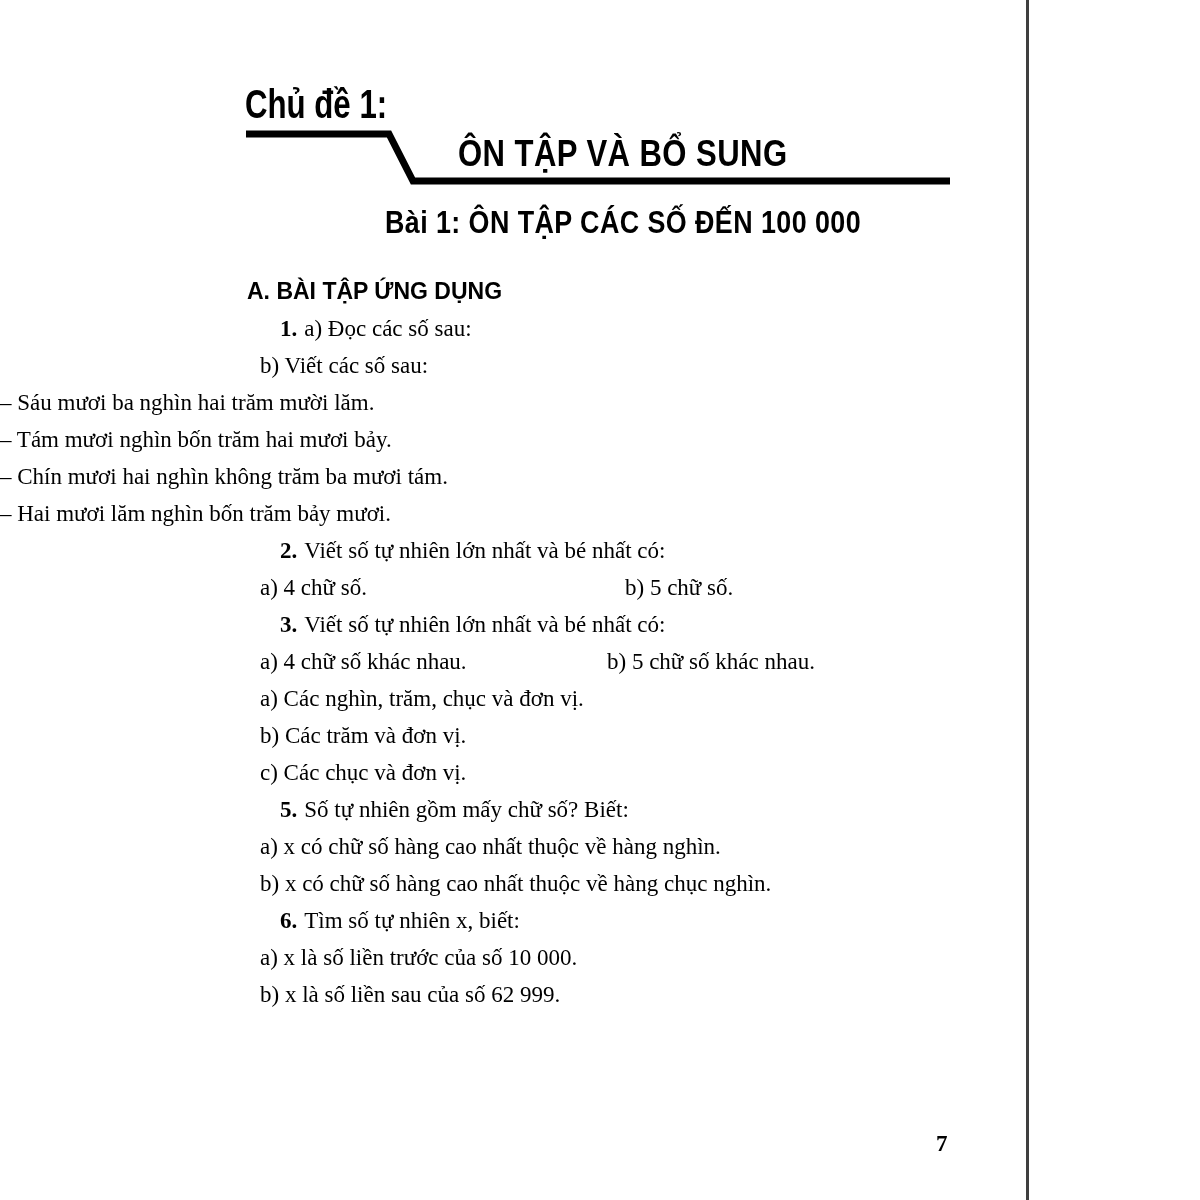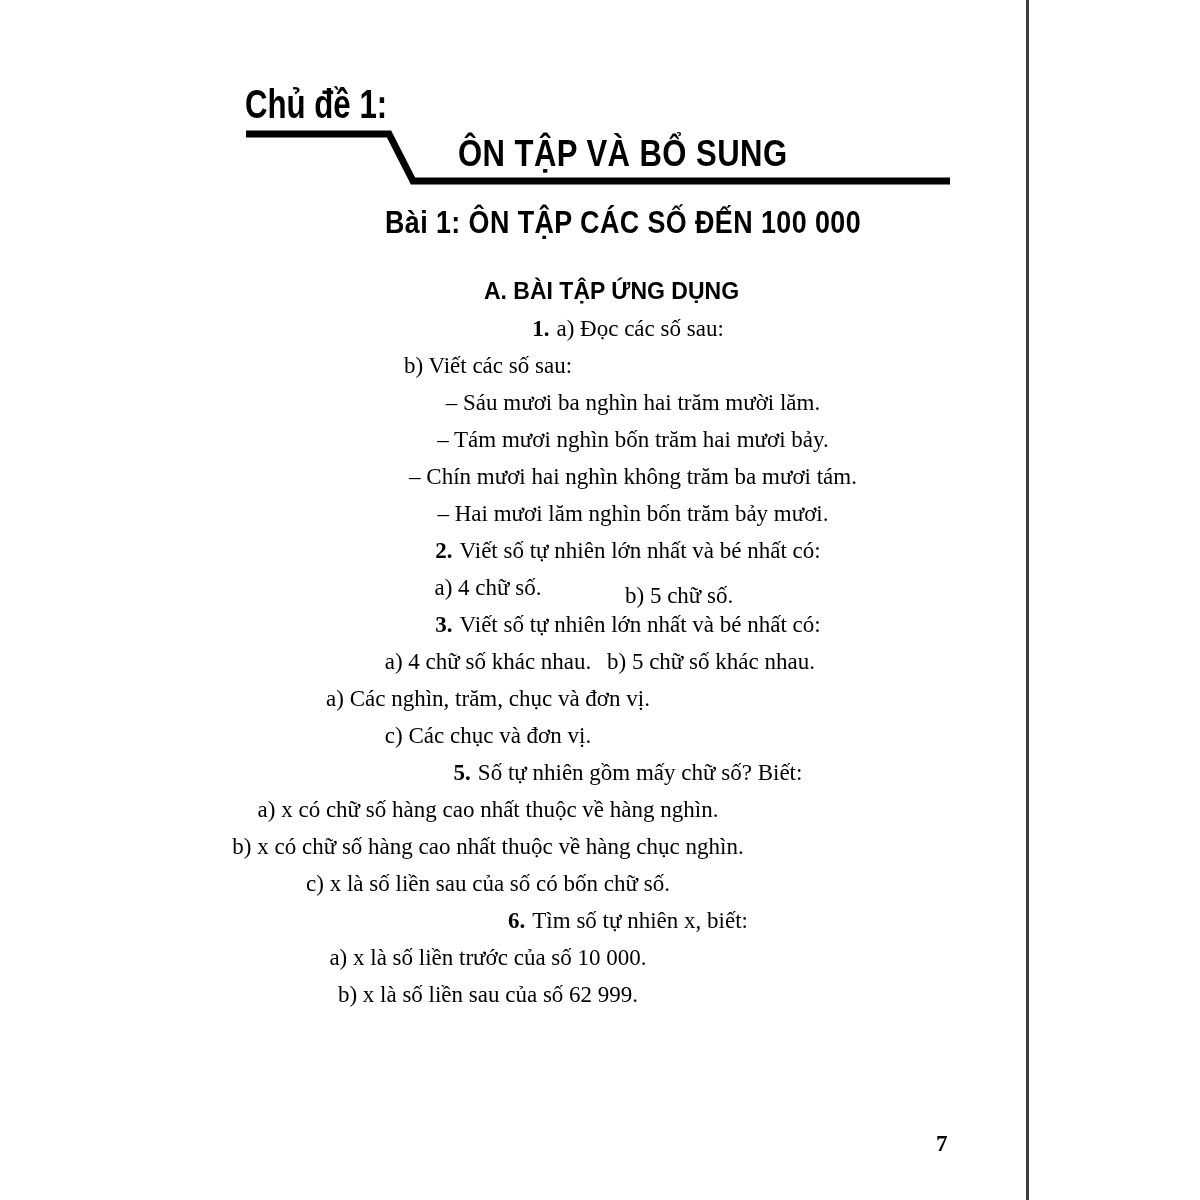--- a/index.html
+++ b/index.html
@@ -36,35 +36,34 @@
   .lesson-title {
     position:absolute; left:385px; top:204px;
     font-family:"Liberation Sans", sans-serif;
     font-weight:900; font-size:32px;
     transform:scaleX(0.84); transform-origin:left top;
     white-space:nowrap; letter-spacing:0.5px;
   }
   .content {
     position:absolute; left:0; top:273px; width:976px;
     font-size:23px;
-    text-align:center;
   }
   .line { height:37px; line-height:37px; white-space:nowrap; }
   .l-num    { padding-left:247px;margin-left:33px; }
-  .l-sub    { }
-  .l-dash   { padding-left:290px; }
+  .l-sub    { padding-left:260px; }
+  .l-dash   { }
   .l-center { padding-left:400px; }
   .section-heading {
     padding-left:247px;
     font-family:"Liberation Sans", sans-serif;
     font-weight:bold; font-size:23px;
   }
   .num { font-weight:bold; margin-right:7px; }
   .twocol { position:relative; }
-  .col-b2 { position:absolute; left:625px; top:8px; }
+  .col-b2 { position:absolute; left:625px; top:0; }
   .col-b3 { position:absolute; left:607px; top:0; }
   .page-number {
     position:absolute; left:936px; top:1131px;
     font-weight:bold; font-size:23px;
     font-family:"Liberation Serif", serif;
   }
 </style>
 </head>
 <body>
 
@@ -96,27 +95,27 @@
   <div class="line l-num"><span class="num">2.</span><span>Viết số tự nhiên lớn nhất và bé nhất có:</span></div>
 
   <div class="line l-sub twocol"><span>a) 4 chữ số.</span><span class="col-b2">b) 5 chữ số.</span></div>
 
   <div class="line l-num"><span class="num">3.</span><span>Viết số tự nhiên lớn nhất và bé nhất có:</span></div>
 
   <div class="line l-sub twocol"><span>a) 4 chữ số khác nhau.</span><span class="col-b3">b) 5 chữ số khác nhau.</span></div>
 
 
   <div class="line l-sub">a) Các nghìn, trăm, chục và đơn vị.</div>
+  <div class="line l-sub">b) Các trăm và đơn vị.</div>
   <div class="line l-sub">c) Các chục và đơn vị.</div>
 
   <div class="line l-num"><span class="num">5.</span><span>Số tự nhiên gồm mấy chữ số? Biết:</span></div>
 
   <div class="line l-sub">a) x có chữ số hàng cao nhất thuộc về hàng nghìn.</div>
   <div class="line l-sub">b) x có chữ số hàng cao nhất thuộc về hàng chục nghìn.</div>
-  <div class="line l-sub">c) x là số liền sau của số có bốn chữ số.</div>
 
   <div class="line l-num"><span class="num">6.</span><span>Tìm số tự nhiên x, biết:</span></div>
 
   <div class="line l-sub">a) x là số liền trước của số 10 000.</div>
   <div class="line l-sub">b) x là số liền sau của số 62 999.</div>
 
 </div>
 
 <div class="page-number">7</div>
 

